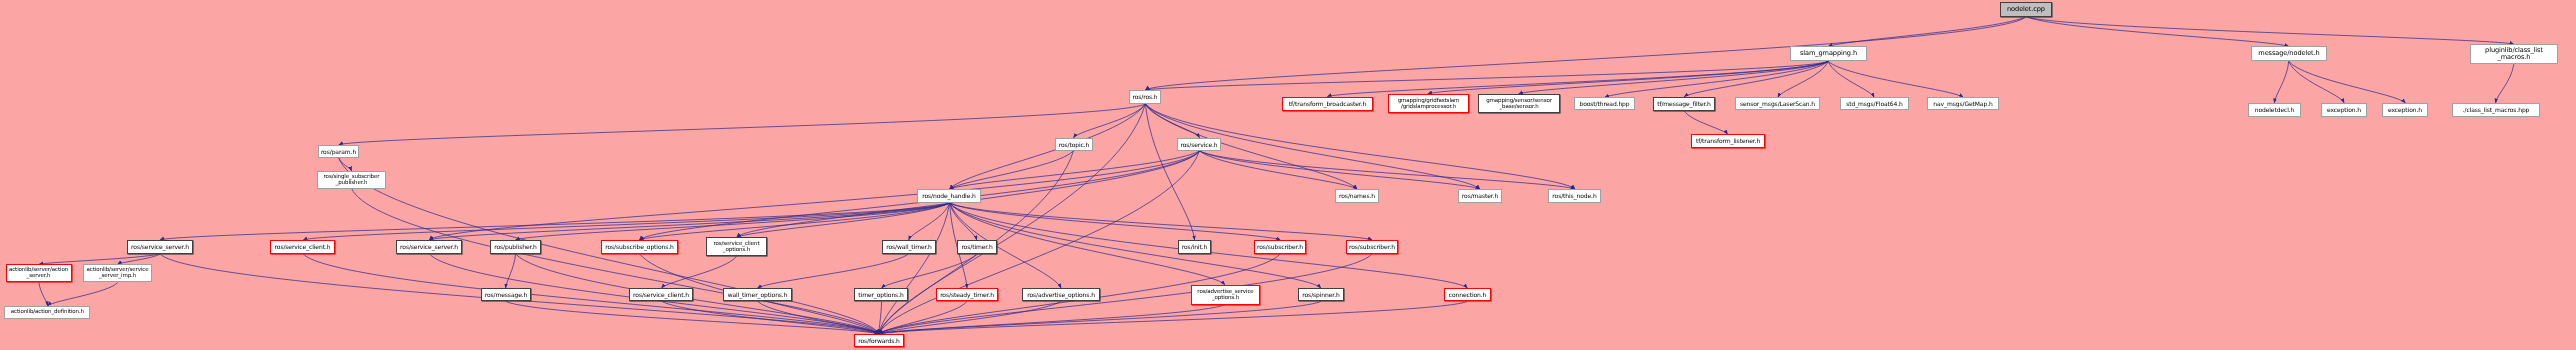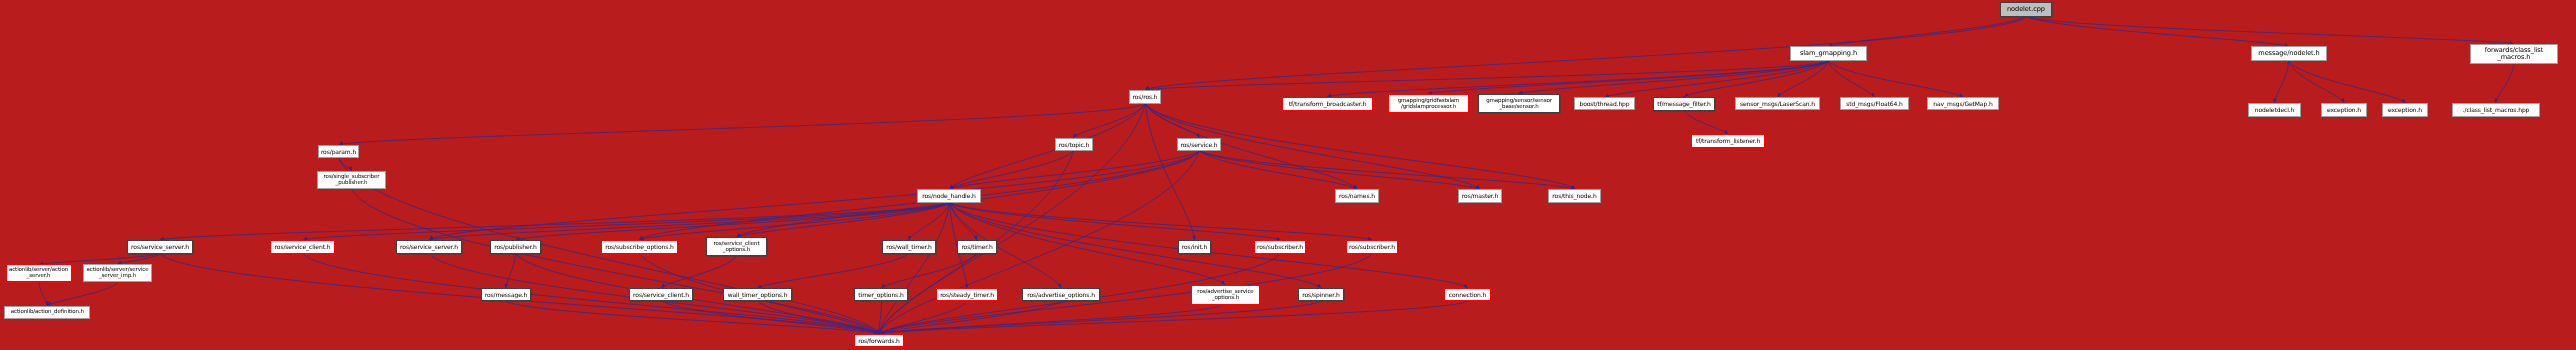--- a/index.html
+++ b/index.html
@@ -1,21 +1,21 @@
 <!DOCTYPE html>
 <html style="font-size:8.8px"><head>
 <meta charset="utf-8">
 <title>nodelet.cpp include dependency graph</title>
 <style>
   html,body{margin:0;padding:0;background:#ffffff;}
   #canvas{
     position:relative;
     width:2576px;
     height:350px;
-    background:#b91c1c;
+    background:#fca5a5;
     font-family:"DejaVu Sans","Liberation Sans",sans-serif;
     overflow:hidden;
   }
   #edges{position:absolute;left:0;top:0;width:2576px;height:350px;pointer-events:none;}
   .node{
     position:absolute;
     box-sizing:border-box;
     display:flex;
     align-items:center;
     justify-content:center;
@@ -135,21 +135,21 @@
         <path d="M2169,273 C2115,345.45 806,398.58 776,434" marker-end="url(#arrow)"></path>
         <path d="M2169,273 C2115,345.45 1186,398.58 1156,434" marker-end="url(#arrow)"></path>
         <path d="M2169,273 C2207.475,304.05 2432.625,326.82 2454,342" marker-end="url(#arrow)"></path>
         <path d="M2169,273 C2223,304.05 2818,326.82 2848,342" marker-end="url(#arrow)"></path>
         <path d="M2169,273 C2223,304.05 2646,326.82 2676,342" marker-end="url(#arrow)"></path>
       </g>
   </svg>
 <div class="node root" style="left: 2000px; top: 1.7px; width: 52px; height: 15px; font-size: 6.6px;">nodelet.cpp</div>
     <div class="node grey" style="left: 1790px; top: 46px; width: 77px; height: 15px; font-size: 6.6px;">slam_gmapping.h</div>
     <div class="node grey" style="left: 2251px; top: 46px; width: 76px; height: 15px; font-size: 6.6px;">message/nodelet.h</div>
-    <div class="node grey" style="left: 2470px; top: 44px; width: 88px; height: 20px; font-size: 6.6px;">forwards/class_list
+    <div class="node grey" style="left: 2470px; top: 44px; width: 88px; height: 20px; font-size: 6.6px;">pluginlib/class_list
 _macros.h</div>
     <div class="node grey" style="left: 2248px; top: 103px; width: 53px; height: 14px; font-size: 6px;">nodeletdecl.h</div>
     <div class="node grey" style="left: 2321px; top: 103px; width: 46px; height: 14px; font-size: 6px;">exception.h</div>
     <div class="node grey" style="left: 2382px; top: 103px; width: 46px; height: 14px; font-size: 6px;">exception.h</div>
     <div class="node grey" style="left: 2452px; top: 103px; width: 88px; height: 14px; font-size: 6px;">./class_list_macros.hpp</div>
     <div class="node grey" style="left: 1129px; top: 90px; width: 32px; height: 14px; font-size: 6px;">ros/ros.h</div>
     <div class="node red" style="left: 1282px; top: 97px; width: 91px; height: 14px; font-size: 6px;">tf/transform_broadcaster.h</div>
     <div class="node red" style="left: 1388px; top: 94px; width: 81px; height: 19px; font-size: 5.5px;">gmapping/gridfastslam
 /gridslamprocessor.h</div>
     <div class="node dark" style="left: 1478px; top: 94px; width: 82px; height: 19px; font-size: 5.5px;">gmapping/sensor/sensor

